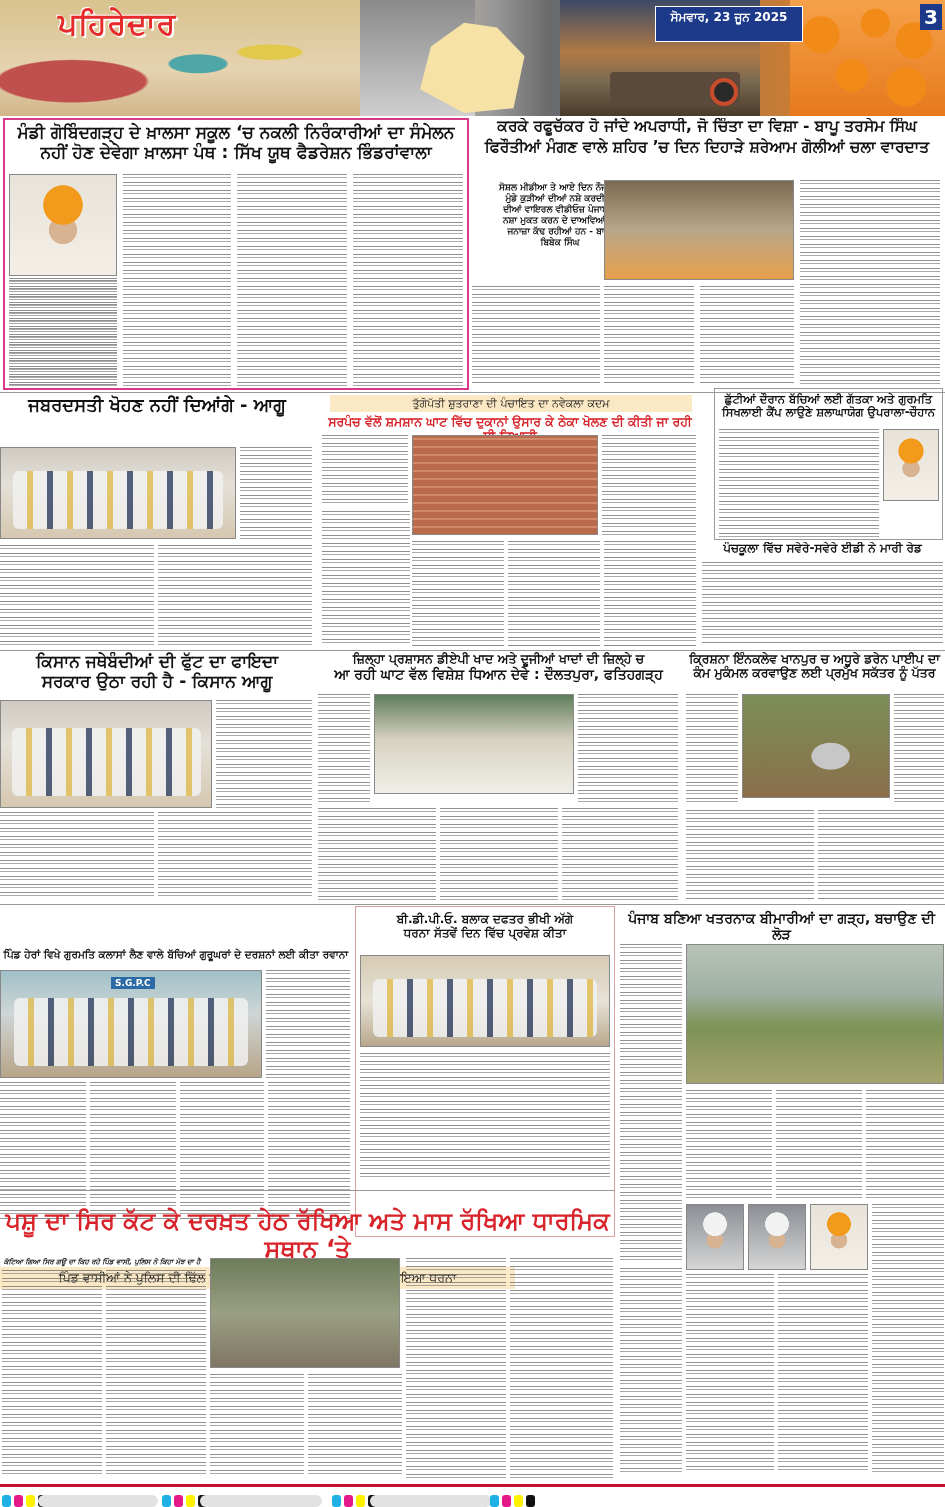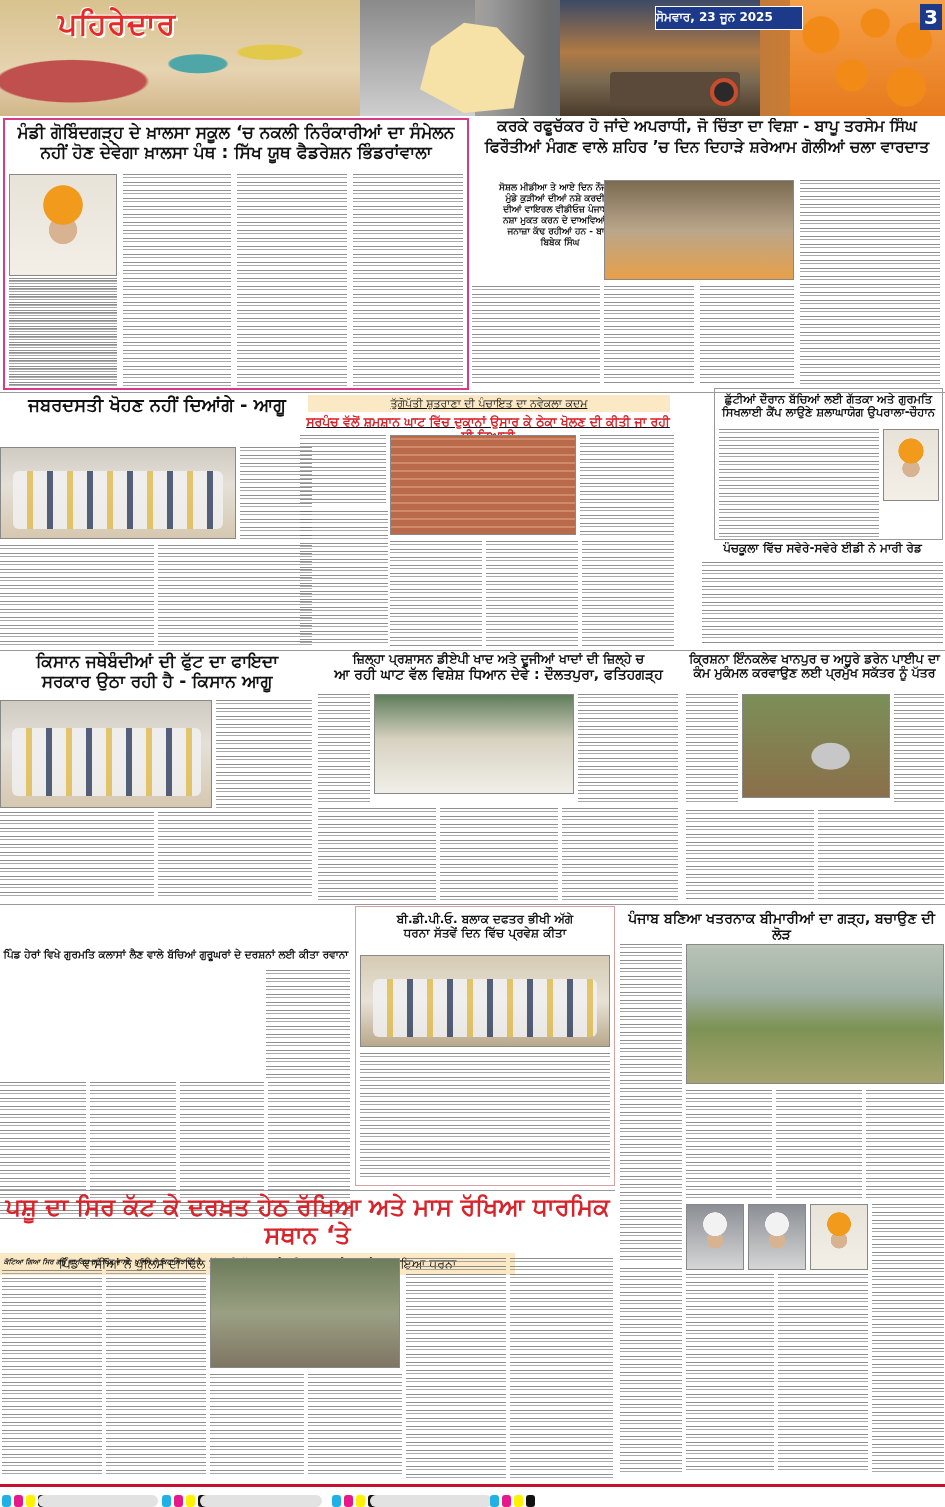--- a/index.html
+++ b/index.html
@@ -26,22 +26,22 @@
     background: radial-gradient(circle at 20% 30%, #f28a18 0 12%, transparent 13%),
                 radial-gradient(circle at 55% 20%, #f28a18 0 11%, transparent 12%),
                 radial-gradient(circle at 80% 35%, #f28a18 0 12%, transparent 13%),
                 radial-gradient(circle at 40% 65%, #f28a18 0 13%, transparent 14%),
                 radial-gradient(circle at 75% 75%, #f28a18 0 13%, transparent 14%),
                 linear-gradient(180deg, #f5a14a, #e7791c); }
   .brand { position: absolute; left: 58px; top: 6px; font-family: "DejaVu Sans", sans-serif; font-weight: bold;
     font-size: 30px; color: #e62a2a; text-shadow: 2px 2px 0 #fff, -1px -1px 0 #fff; letter-spacing: 1px; }
   .section-title { position: absolute; left: 500px; top: 6px; font-family: "DejaVu Serif", serif; font-weight: bold;
     font-size: 66px; color: #d8232a; font-style: italic; text-shadow: 2px 2px 0 #fff; }
-  .date-box { position: absolute; left: 655px; top: 6px; width: 148px; height: 24px; background: #1d3a8a; color: #fff;
-    font-size: 12px; font-weight: bold; line-height: 20px; text-align: left; border: 1px solid #fff; }
+  .date-box { position: absolute; left: 655px; top: 6px; width: 148px; height: 36px; background: #1d3a8a; color: #fff;
+    font-size: 12px; font-weight: bold; line-height: 20px; text-align: center; border: 1px solid #fff; }
   .page-no { position: absolute; left: 920px; top: 4px; width: 22px; height: 26px; background: #1d3a8a; color: #fff;
     font-size: 20px; font-weight: bold; text-align: center; line-height: 26px; }
 
   
   .box { position: absolute; overflow: hidden; }
   .pinkbox { border: 2px solid #d83a8a; }
   .graybox { border: 1px solid #999; }
   .head { font-weight: bold; text-align: center; line-height: 1.15; color: #111; }
   .head.red { color: #d8232a; }
   .kicker { background: #fbe8c4; text-align: center; font-size: 11px; }
@@ -114,21 +114,21 @@
 <div class="rule-h" style="left:0; top:392px; width:945px;"></div>
 
 <article class="box" style="left:0; top:395px; width:314px; height:255px;">
   <h1 class="head" style="font-size:18px;">ਜਬਰਦਸਤੀ ਖੋਹਣ ਨਹੀਂ ਦਿਆਂਗੇ - ਆਗੂ</h1>
   <div class="photo ph-gathering ph-people" style="left:0; top:52px; width:236px; height:92px;"></div>
   <div class="col" style="left:240px; top:52px; width:72px; height:92px;"></div>
   <div class="col" style="left:0; top:150px; width:154px; height:102px;"></div>
   <div class="col" style="left:158px; top:150px; width:154px; height:102px;"></div>
 </article>
 
-<article class="box" style="left:298px; top:395px; width:380px; height:255px;text-decoration:underline;">
+<article class="box" style="left:320px; top:395px; width:380px; height:255px;">
   <div class="kicker" style="margin:0 8px 0 10px; padding:2px 0;">ਤੁੱਗੋਪੱਤੀ ਸ਼ੁਤਰਾਣਾ ਦੀ ਪੰਚਾਇਤ ਦਾ ਨਵੇਕਲਾ ਕਦਮ</div>
   <h1 class="head red" style="font-size:12.5px; margin-top:3px;">ਸਰਪੰਚ ਵੱਲੋਂ ਸ਼ਮਸ਼ਾਨ ਘਾਟ ਵਿੱਚ ਦੁਕਾਨਾਂ ਉਸਾਰ ਕੇ ਠੇਕਾ ਖੋਲਣ ਦੀ ਕੀਤੀ ਜਾ ਰਹੀ ਸੀ ਤਿਆਰੀ</h1>
   <div class="col" style="left:2px; top:40px; width:86px; height:72px;"></div>
   <div class="photo ph-bricks" style="left:92px; top:40px; width:186px; height:100px;"></div>
   <div class="col" style="left:282px; top:40px; width:94px; height:100px;"></div>
   <div class="col" style="left:2px; top:116px; width:88px; height:136px;"></div>
   <div class="col" style="left:92px; top:146px; width:92px; height:106px;"></div>
   <div class="col" style="left:188px; top:146px; width:92px; height:106px;"></div>
   <div class="col" style="left:284px; top:146px; width:92px; height:106px;"></div>
 </article>
@@ -174,28 +174,31 @@
   <div class="photo ph-dirt" style="left:58px; top:42px; width:148px; height:104px;"></div>
   <div class="col" style="left:210px; top:42px; width:50px; height:112px;"></div>
   <div class="col" style="left:2px; top:158px; width:128px; height:90px;"></div>
   <div class="col" style="left:134px; top:158px; width:126px; height:90px;"></div>
 </article>
 
 <div class="rule-h" style="left:0; top:904px; width:945px;"></div>
 
 <article class="box" style="left:0; top:942px; width:352px; height:282px;">
   <h1 class="head" style="font-size:10.5px; margin-top:6px;">ਪਿੰਡ ਹੇਰਾਂ ਵਿਖੇ ਗੁਰਮਤਿ ਕਲਾਸਾਂ ਲੈਣ ਵਾਲੇ ਬੱਚਿਆਂ ਗੁਰੂਘਰਾਂ ਦੇ ਦਰਸ਼ਨਾਂ ਲਈ ਕੀਤਾ ਰਵਾਨਾ</h1>
+  <div class="photo ph-bus ph-people" style="left:0; top:28px; width:262px; height:108px;">
+    <span style="position:absolute; left:110px; top:6px; font-size:9px; font-weight:bold; color:#fff; background:#2b6aa5; padding:1px 4px;">S.G.P.C</span>
+  </div>
   <div class="col" style="left:266px; top:28px; width:84px; height:108px;"></div>
   <div class="col" style="left:0; top:140px; width:86px; height:138px;"></div>
   <div class="col" style="left:90px; top:140px; width:86px; height:138px;"></div>
   <div class="col" style="left:180px; top:140px; width:84px; height:138px;"></div>
   <div class="col" style="left:268px; top:140px; width:82px; height:138px;"></div>
 </article>
 
-<article class="box graybox" style="left:355px; top:906px; width:260px; height:280px; border-color:#d9a0a0;">
+<article class="box graybox" style="left:355px; top:906px; width:260px; height:331px; border-color:#d9a0a0;">
   <h1 class="head" style="font-size:12px; margin-top:6px;">ਬੀ.ਡੀ.ਪੀ.ਓ. ਬਲਾਕ ਦਫਤਰ ਭੀਖੀ ਅੱਗੇ</h1>
   <h1 class="head" style="font-size:12px;">ਧਰਨਾ ਸੱਤਵੇਂ ਦਿਨ ਵਿੱਚ ਪ੍ਰਵੇਸ਼ ਕੀਤਾ</h1>
   <div class="photo ph-office ph-people" style="left:4px; top:48px; width:250px; height:92px;"></div>
   <div class="col" style="left:4px; top:146px; width:250px; height:128px;"></div>
 </article>
 
 <article class="box" style="left:618px; top:906px; width:327px; height:575px;">
   <h1 class="head" style="font-size:14px; margin-top:4px;">ਪੰਜਾਬ ਬਣਿਆ ਖਤਰਨਾਕ ਬੀਮਾਰੀਆਂ ਦਾ ਗੜ੍ਹ, ਬਚਾਉਣ ਦੀ ਲੋੜ</h1>
   <div class="col" style="left:2px; top:38px; width:62px; height:320px;"></div>
   <div class="photo ph-pond" style="left:68px; top:38px; width:258px; height:140px;"></div>
@@ -207,21 +210,21 @@
   <div class="photo ph-portrait" style="left:192px; top:298px; width:58px; height:66px;"></div>
   <div class="col" style="left:254px; top:298px; width:72px; height:270px;"></div>
   <div class="col" style="left:2px; top:362px; width:62px; height:206px;"></div>
   <div class="col" style="left:68px; top:368px; width:88px; height:200px;"></div>
   <div class="col" style="left:160px; top:368px; width:90px; height:200px;"></div>
 </article>
 
 <div class="rule-h" style="left:0; top:1190px; width:615px;"></div>
 
 <article class="box" style="left:0; top:1192px; width:615px; height:290px;">
-  <h1 class="head red" style="font-size:24px; margin-top:2px;">ਪਸ਼ੂ ਦਾ ਸਿਰ ਕੱਟ ਕੇ ਦਰਖ਼ਤ ਹੇਠ  ਰੱਖਿਆ ਅਤੇ ਮਾਸ ਰੱਖਿਆ ਧਾਰਮਿਕ ਸਥਾਨ ‘ਤੇ</h1>
+  <h1 class="head red" style="font-size:24px; margin-top:16px;">ਪਸ਼ੂ ਦਾ ਸਿਰ ਕੱਟ ਕੇ ਦਰਖ਼ਤ ਹੇਠ  ਰੱਖਿਆ ਅਤੇ ਮਾਸ ਰੱਖਿਆ ਧਾਰਮਿਕ ਸਥਾਨ ‘ਤੇ</h1>
   <div class="kicker" style="margin:4px 100px 0 0; font-size:12.5px; padding:3px 0;">ਪਿੰਡ ਵਾਸੀਆਂ ਨੇ ਪੁਲਿਸ ਦੀ ਢਿੱਲ ਮੱਠ ਵਿਰੁੱਧ ਵਰਦੇ  ਮੀਂਹ ਚ, ਥਾਣੇ ਮੂਹਰੇ ਲਗਾਇਆ ਧਰਨਾ</div>
   <div class="head" style="position:absolute; left:2px; top:66px; width:200px; font-size:7px; text-align:center; font-style:italic;">ਕੱਟਿਆ ਗਿਆ ਸਿਰ ਗਊ ਦਾ ਕਿਹ ਰਹੇ ਪਿੰਡ ਵਾਸੀ, ਪੁਲਿਸ ਨੇ ਕਿਹਾ ਮੱਝ ਦਾ ਹੈ</div>
   <div class="col" style="left:2px; top:78px; width:100px; height:208px;"></div>
   <div class="col" style="left:106px; top:78px; width:100px; height:208px;"></div>
   <div class="photo ph-tree" style="left:210px; top:66px; width:190px; height:110px;"></div>
   <div class="col" style="left:210px; top:182px; width:94px; height:104px;"></div>
   <div class="col" style="left:308px; top:182px; width:94px; height:104px;"></div>
   <div class="col" style="left:406px; top:66px; width:100px; height:220px;"></div>
   <div class="col" style="left:510px; top:66px; width:103px; height:220px;"></div>
 </article>

